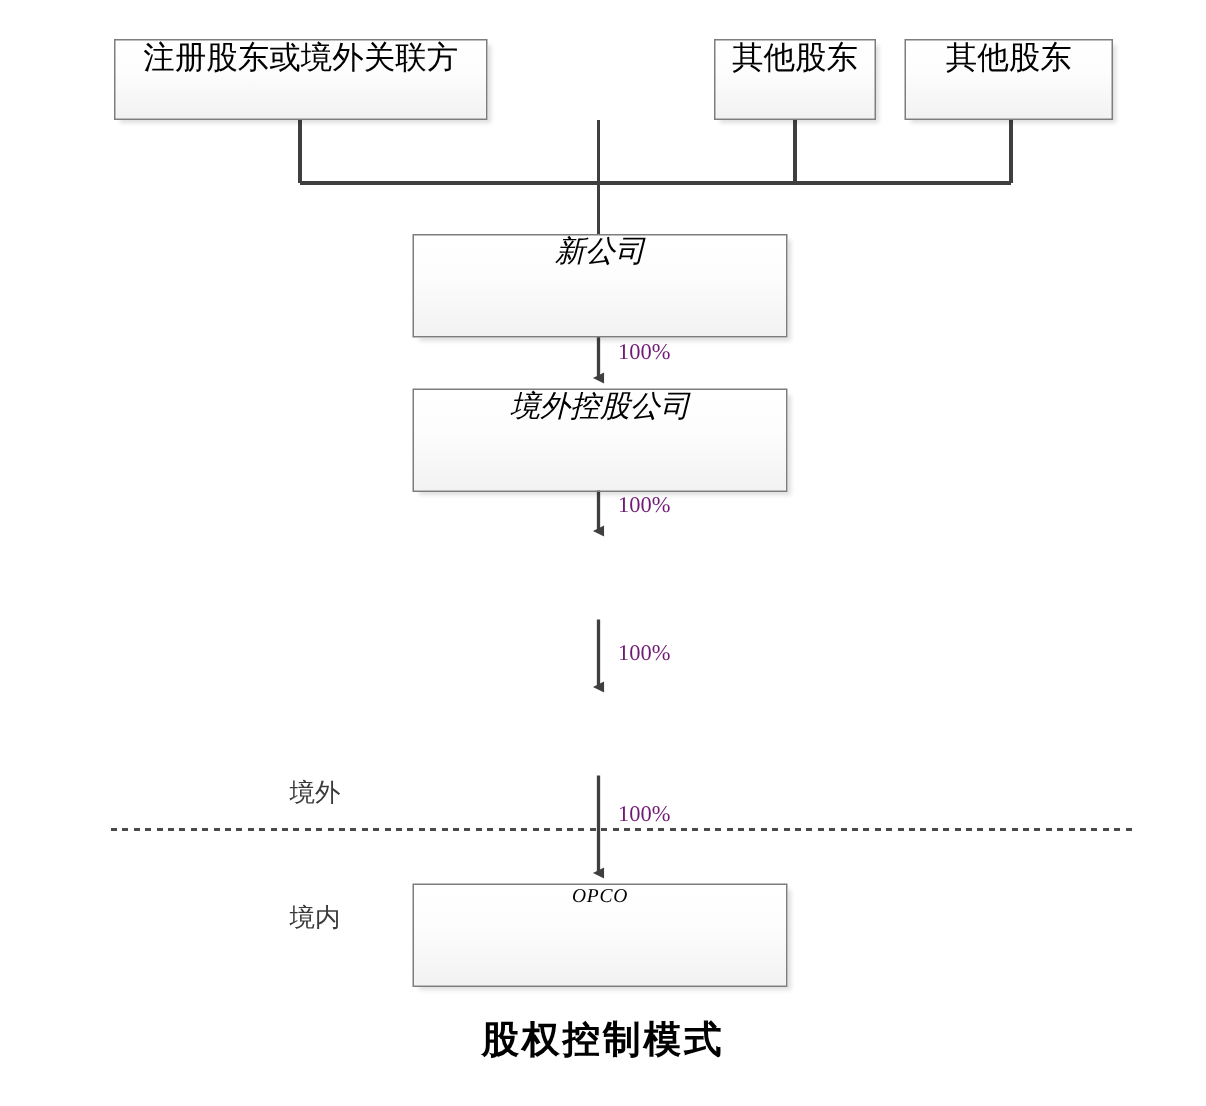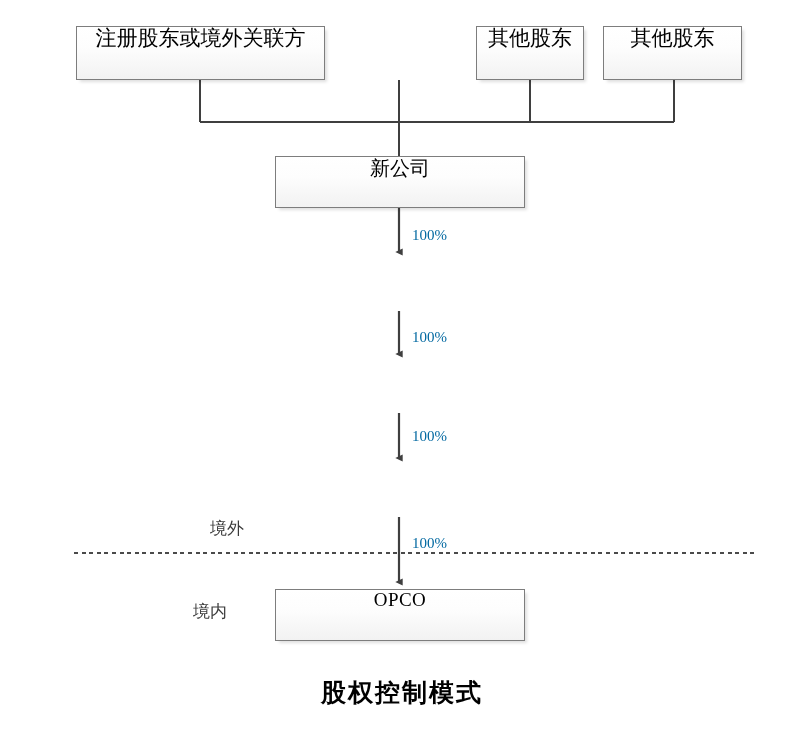--- a/index.html
+++ b/index.html
@@ -32,31 +32,32 @@
   .node-label {
     display: block;
   }
   .top-node {
     height: 54px;
     font-size: 21px;
   }
   .chain-node {
     left: 275px;
     width: 250px;
-    height: 52px;
+    height: 69px;
     font-size: 20px;
+    font-style: italic;
   }
   .chain-node.latin {
-    font-size: 19px;
+    font-size: 13px;
     letter-spacing: 0.5px;
   }
   .edge-label {
     position: absolute;
     font-size: 15px;
-    color: #0369a1;
+    color: #701a75;
     font-family: "Liberation Serif", "DejaVu Serif", serif;
     white-space: nowrap;
   }
   .region-label {
     position: absolute;
     font-size: 17px;
     color: #3b3b3b;
     white-space: nowrap;
   }
   #connectors {
@@ -120,30 +121,33 @@
   </div>
 
   <div class="node top-node" style="left:603px; top:26px; width:139px;">
     <span class="node-label">其他股东</span>
   </div>
 
   <div class="node chain-node" style="top:156px;">
     <span class="node-label">新公司</span>
   </div>
 
+  <div class="node chain-node" style="top:259px;">
+    <span class="node-label">境外控股公司</span>
+  </div>
 
 
 
   <div class="node chain-node latin" style="top:589px;">
     <span class="node-label">OPCO</span>
   </div>
 
   <span class="edge-label" style="left:412px; top:227px;">100%</span>
   <span class="edge-label" style="left:412px; top:329px;">100%</span>
   <span class="edge-label" style="left:412px; top:428px;">100%</span>
   <span class="edge-label" style="left:412px; top:535px;">100%</span>
 
-  <span class="region-label" style="left:193px; top:517px;margin-left:17px;">境外</span>
+  <span class="region-label" style="left:193px; top:517px;">境外</span>
   <span class="region-label" style="left:193px; top:576px;margin-top:24px;">境内</span>
 
   <div class="caption">股权控制模式</div>
 
 </div>
 
 </body></html>

